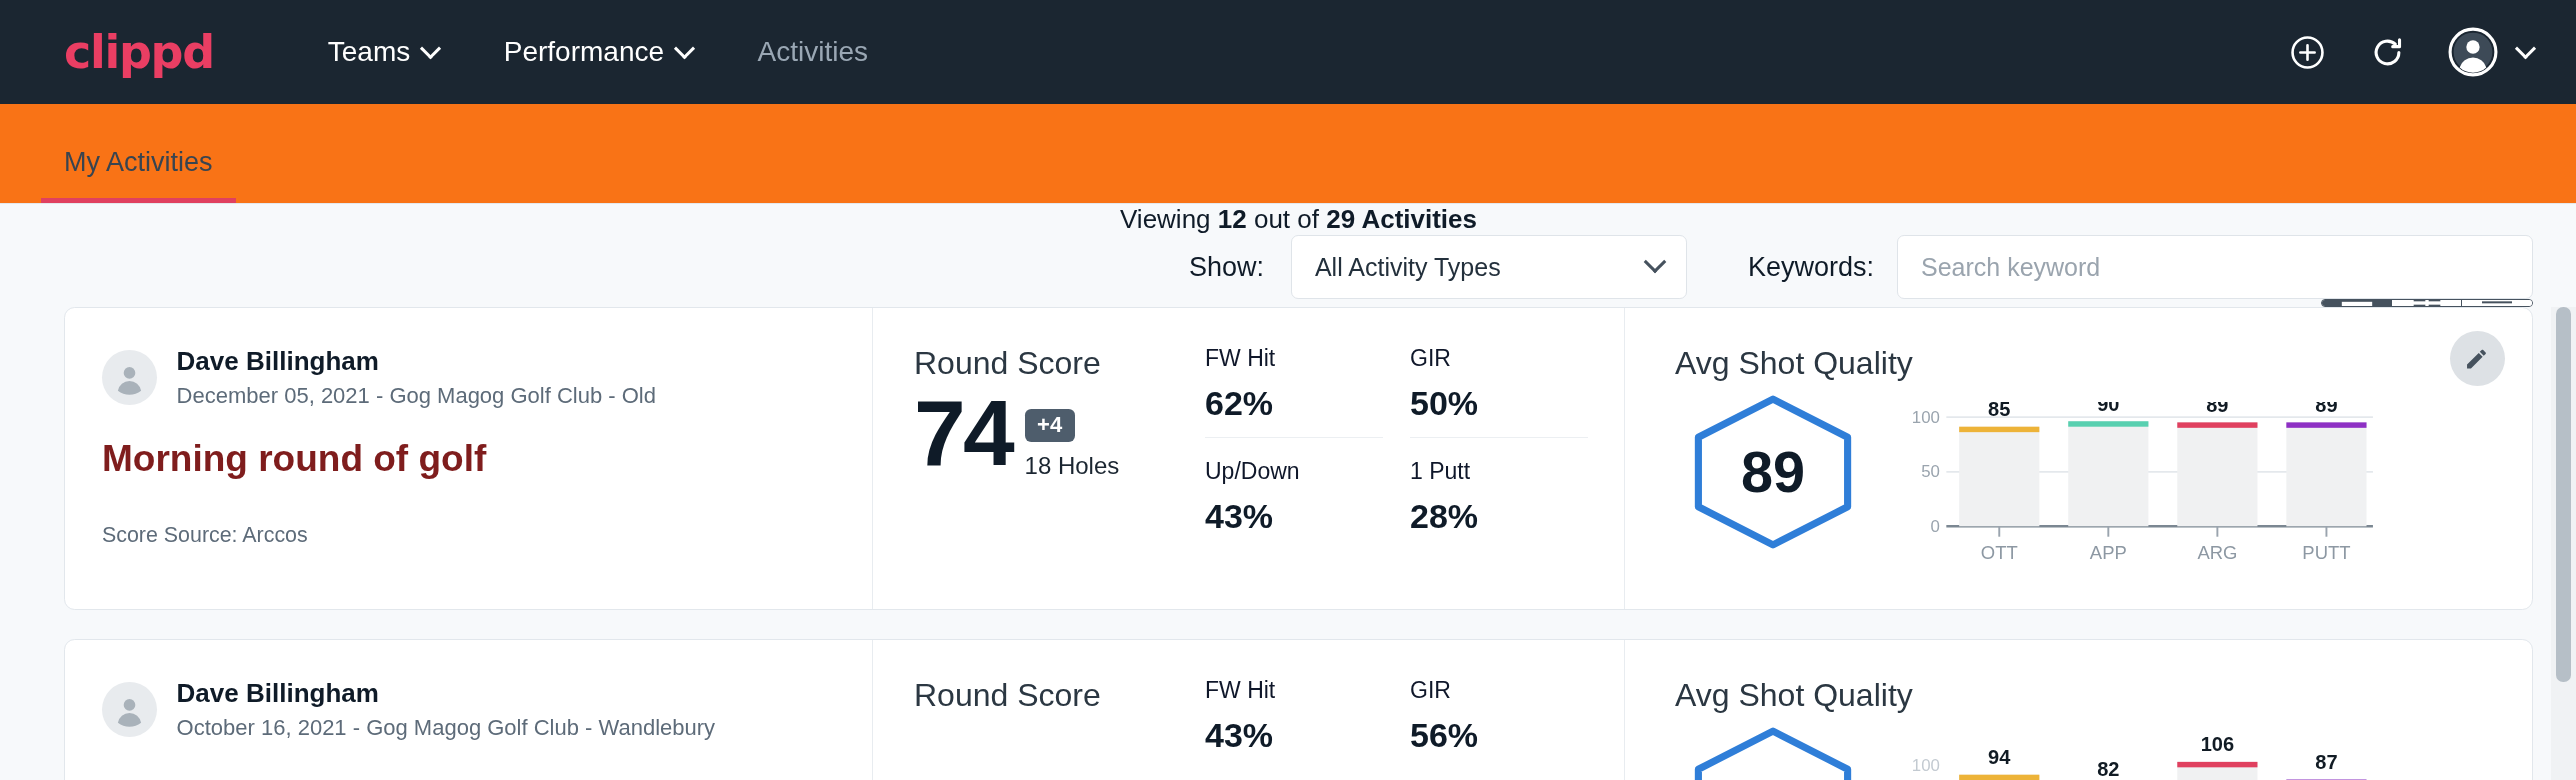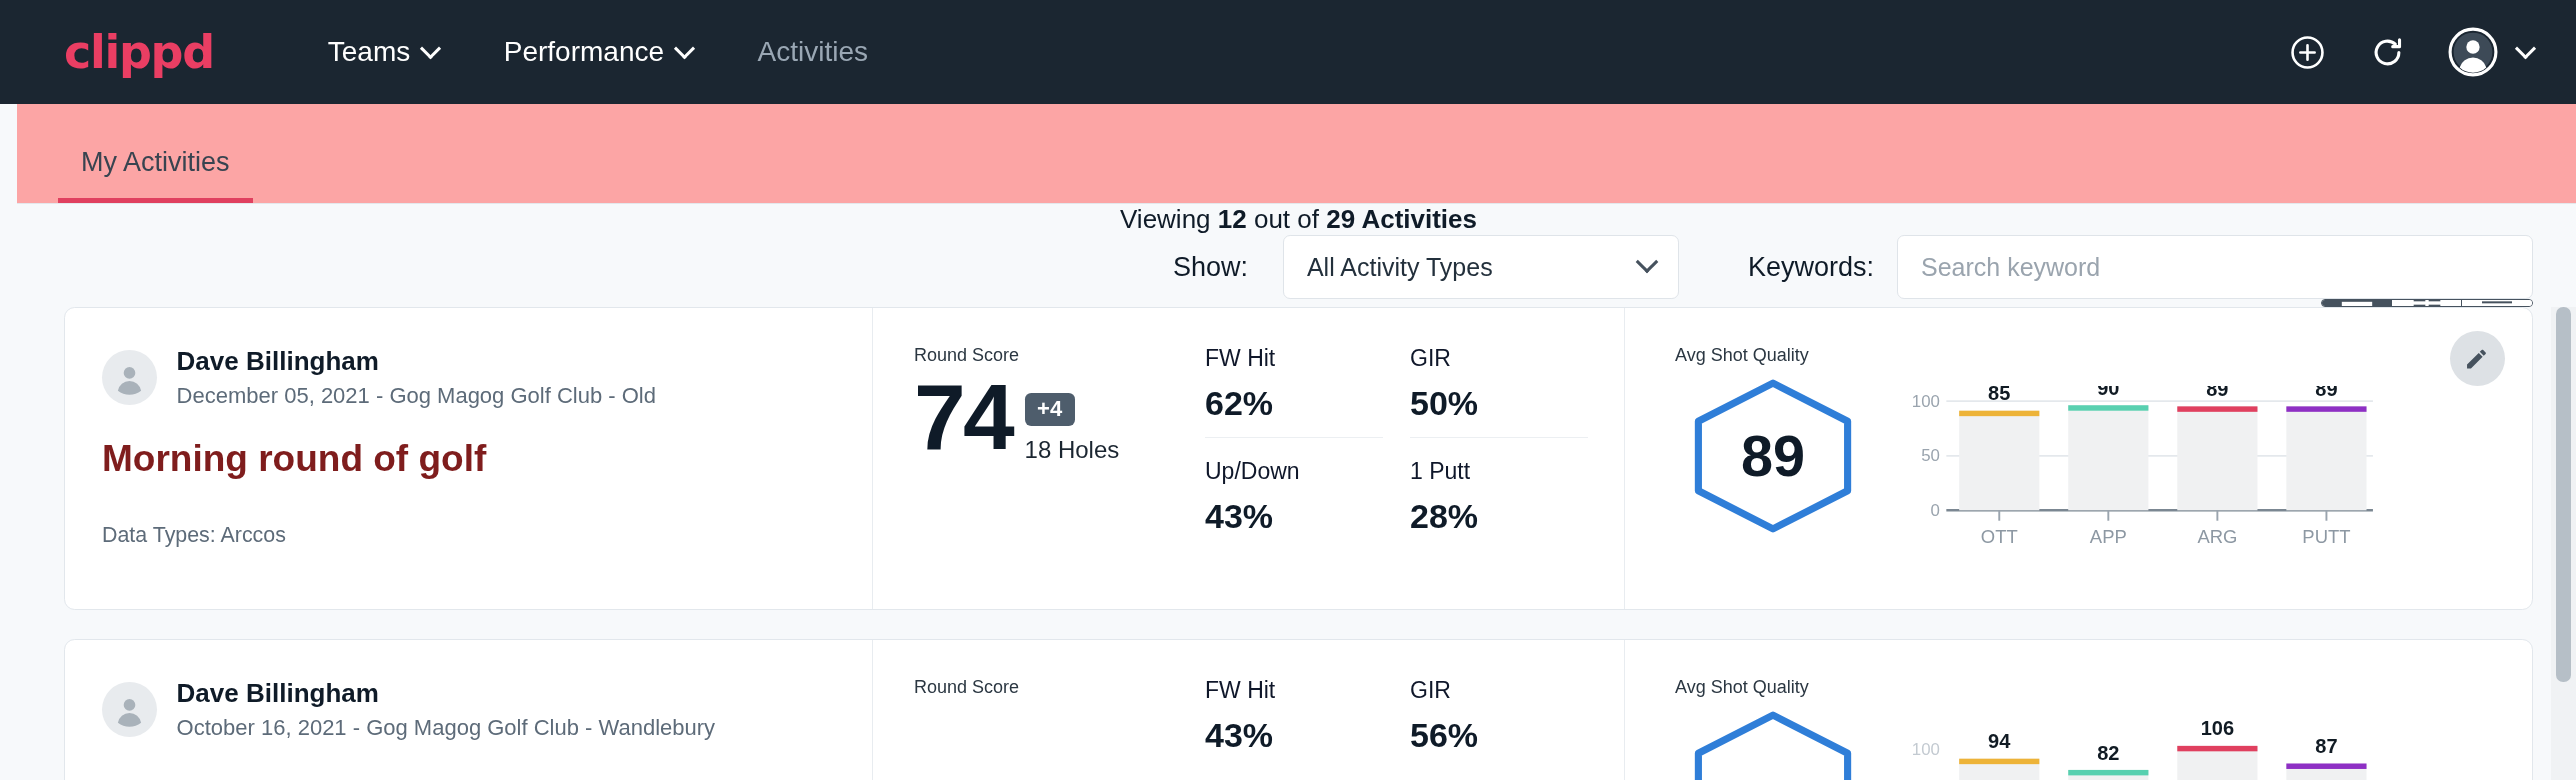--- a/index.html
+++ b/index.html
@@ -46,27 +46,26 @@
   }
   .nav-right {
     margin-left: auto;
     display: flex; align-items: center; gap: 41px;
   }
   .icon-btn { cursor: pointer; display: flex; align-items: center; justify-content: center; }
   .avatar-wrap { display: flex; align-items: center; gap: 19.6px; cursor: pointer; }
 
   
   .tabsbar {
-    background: #fca5a5;
+    background: #f97316;
     height: 100px;
     display: flex;
     align-items: flex-end;
     padding-left: 41px;
     border-bottom: 0.9px solid #e4e8ec;
-    margin-left: 17px;
   }
   .tab {
     font-size: 27px;
     color: #46525e;
     padding: 0 23px 19.6px 23px;
     border-bottom: 5.4px solid transparent;
     cursor: pointer;
   }
   .tab.active { border-bottom-color: #e0405f; color: #384450; }
 
@@ -76,21 +75,21 @@
     display: flex;
     align-items: center;
     padding: 0 43px 0 64px;
     background: #f7f9fb;
     flex-direction: column;
   }
   .viewing { font-size: 26px; color: #0f1b28; white-space: nowrap; }
   .viewing b { font-weight: 700; }
   .filter-mid {
     margin-left: auto;
-    display: flex; align-items: center; gap: 12px;
+    display: flex; align-items: center; gap: 4px;
   }
   .flabel { font-size: 27px; color: #0f1b28; margin-right: 23px; white-space: nowrap; }
   .select {
     width: 396px; height: 64px;
     background: #fff;
     border: 0.9px solid #dfe4e9;
     border-radius: 7.1px;
     display: flex; align-items: center;
     padding: 0 23px;
     font-size: 25px;
@@ -163,21 +162,21 @@
     background: #e8ebee;
     display: flex; align-items: center; justify-content: center;
     flex: 0 0 auto;
   }
   .uname { font-size: 26px; font-weight: 700; color: #0f1b28; line-height: 1.25; }
   .umeta { font-size: 22px; color: #5d6b79; line-height: 1.35; margin-top: 3.6px; }
   .ctitle { font-size: 37px; font-weight: 700; color: #7f1d1d; margin-top: 27px; }
   .csrc { font-size: 21.4px; color: #5d6b79; margin-top: 43px; }
 
   .col-score { width: 332px; padding: 37px 0 0 41px; }
-  .secthead { font-size: 18px; color: #2b3742; }
+  .secthead { font-size: 32px; color: #2b3742; }
   .scorerow { display: flex; align-items: flex-end; margin-top: 5.4px; }
   .bignum { font-size: 93px; font-weight: 700; color: #0f1b28; line-height: 1; letter-spacing: -2.7px; }
   .scoreside { margin-left: 12.5px; display: flex; flex-direction: column; align-items: flex-start; }
   .pill {
     background: #4e5d6c; color: #fff;
     font-size: 22px; font-weight: 700;
     border-radius: 6.2px;
     padding: 3.6px 12.5px;
     margin-bottom: 10.7px;
   }
@@ -332,21 +331,21 @@
             <circle cx="12" cy="9.3" r="3.4" fill="#a9b2ba"></circle>
             <path d="M5.2 19.8a6.9 6.9 0 0 1 13.6 0 11 11 0 0 1-13.6 0z" fill="#a9b2ba"></path>
           </svg>
         </div>
         <div>
           <div class="uname">Dave Billingham</div>
           <div class="umeta">December 05, 2021 - Gog Magog Golf Club - Old</div>
         </div>
       </div>
       <div class="ctitle">Morning round of golf</div>
-      <div class="csrc">Data Types: Arccos</div>
+      <div class="csrc">Score Source: Arccos</div>
     </div>
 
     <div class="col-score">
       <div class="secthead">Round Score</div>
       <div class="scorerow">
         <div class="bignum">74</div>
         <div class="scoreside">
           <div class="pill">+4</div>
           <div class="holes">18 Holes</div>
         </div>

